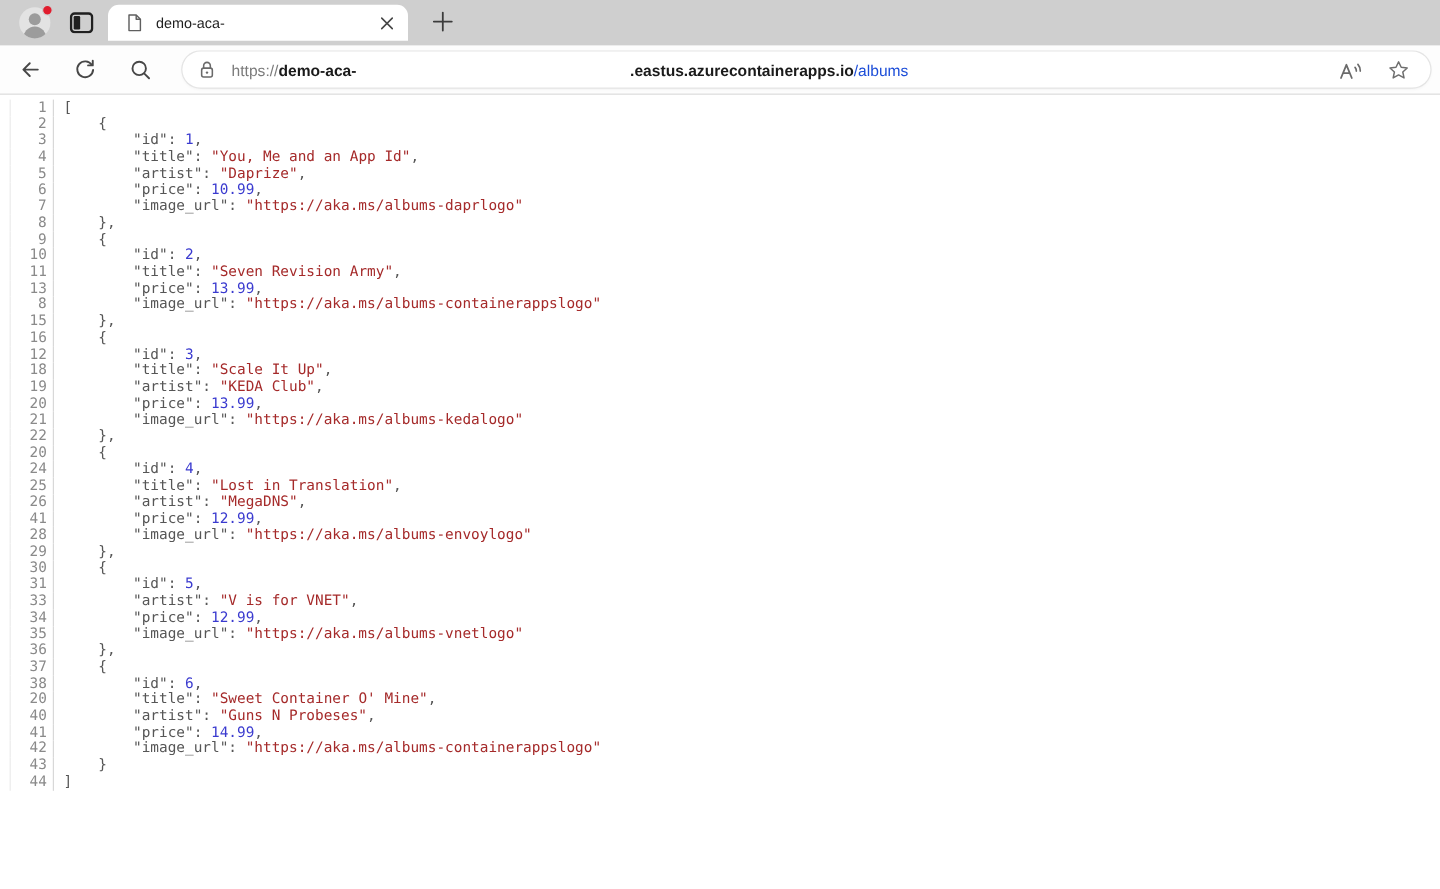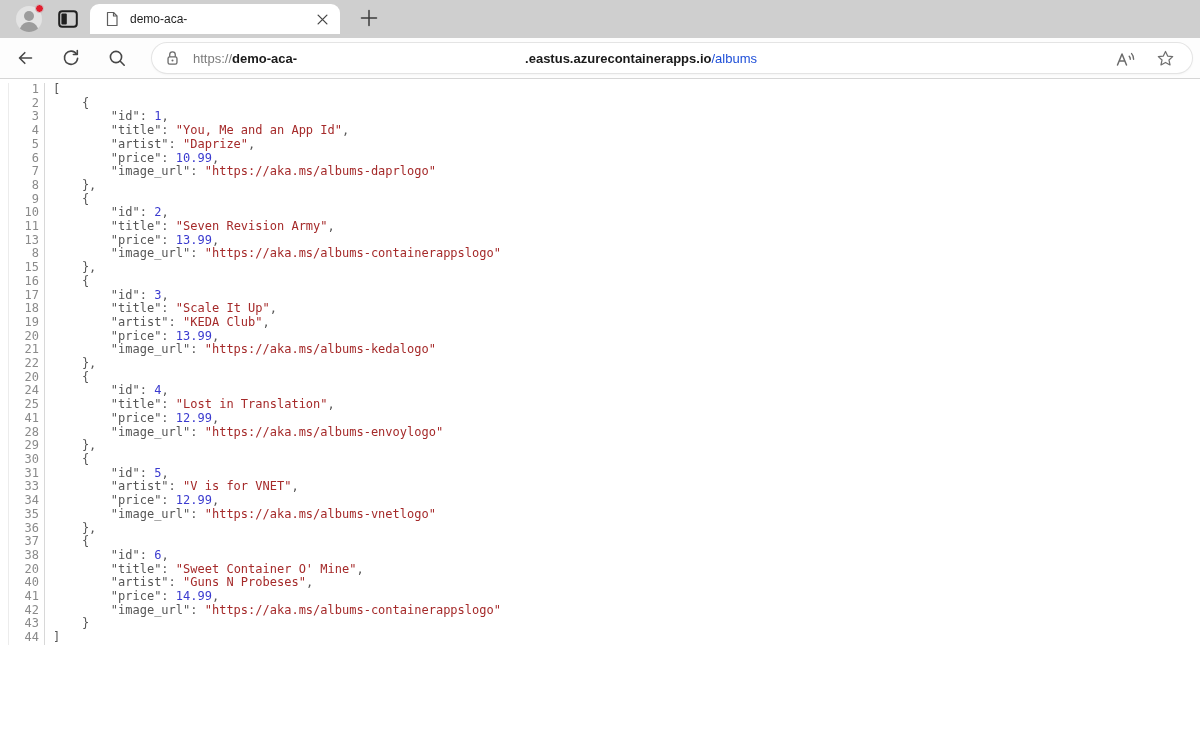--- a/index.html
+++ b/index.html
@@ -213,21 +213,21 @@
         </div>
         <div class="jline">
           <span class="lnum">15</span>
           <span class="lcode"><span class="tk">    },</span></span>
         </div>
         <div class="jline">
           <span class="lnum">16</span>
           <span class="lcode"><span class="tk">    {</span></span>
         </div>
         <div class="jline">
-          <span class="lnum">17</span>
+          <span class="lnum">12</span>
           <span class="lcode"><span class="tk">        "id": </span><span class="tn">3</span><span class="tk">,</span></span>
         </div>
         <div class="jline">
           <span class="lnum">18</span>
           <span class="lcode"><span class="tk">        "title": </span><span class="ts">"Scale It Up"</span><span class="tk">,</span></span>
         </div>
         <div class="jline">
           <span class="lnum">19</span>
           <span class="lcode"><span class="tk">        "artist": </span><span class="ts">"KEDA Club"</span><span class="tk">,</span></span>
         </div>
@@ -249,20 +249,24 @@
         </div>
         <div class="jline">
           <span class="lnum">24</span>
           <span class="lcode"><span class="tk">        "id": </span><span class="tn">4</span><span class="tk">,</span></span>
         </div>
         <div class="jline">
           <span class="lnum">25</span>
           <span class="lcode"><span class="tk">        "title": </span><span class="ts">"Lost in Translation"</span><span class="tk">,</span></span>
         </div>
         <div class="jline">
+          <span class="lnum">26</span>
+          <span class="lcode"><span class="tk">        "artist": </span><span class="ts">"MegaDNS"</span><span class="tk">,</span></span>
+        </div>
+        <div class="jline">
           <span class="lnum">41</span>
           <span class="lcode"><span class="tk">        "price": </span><span class="tn">12.99</span><span class="tk">,</span></span>
         </div>
         <div class="jline">
           <span class="lnum">28</span>
           <span class="lcode"><span class="tk">        "image_url": </span><span class="ts">"https://aka.ms/albums-envoylogo"</span><span class="tk"></span></span>
         </div>
         <div class="jline">
           <span class="lnum">29</span>
           <span class="lcode"><span class="tk">    },</span></span>

